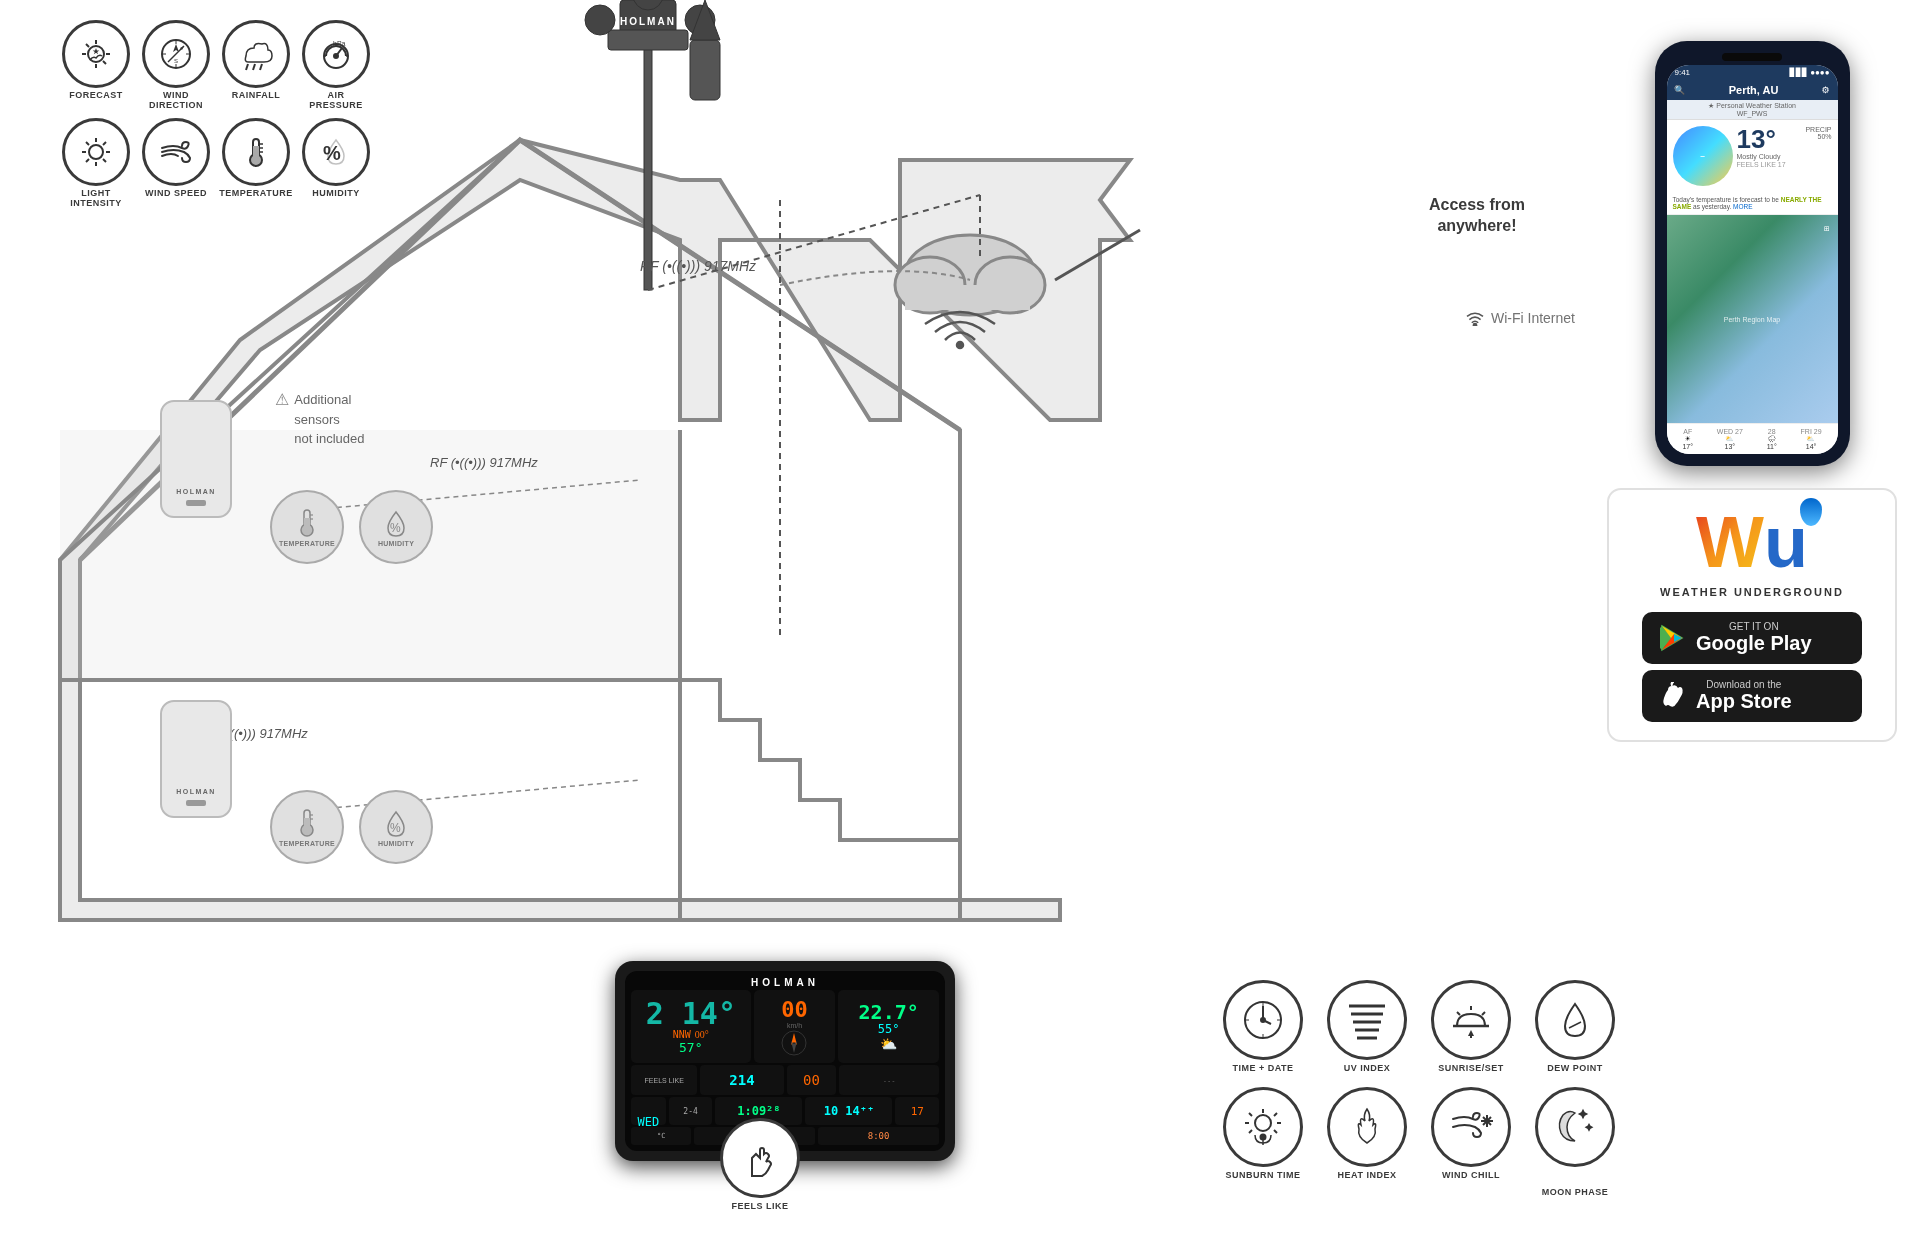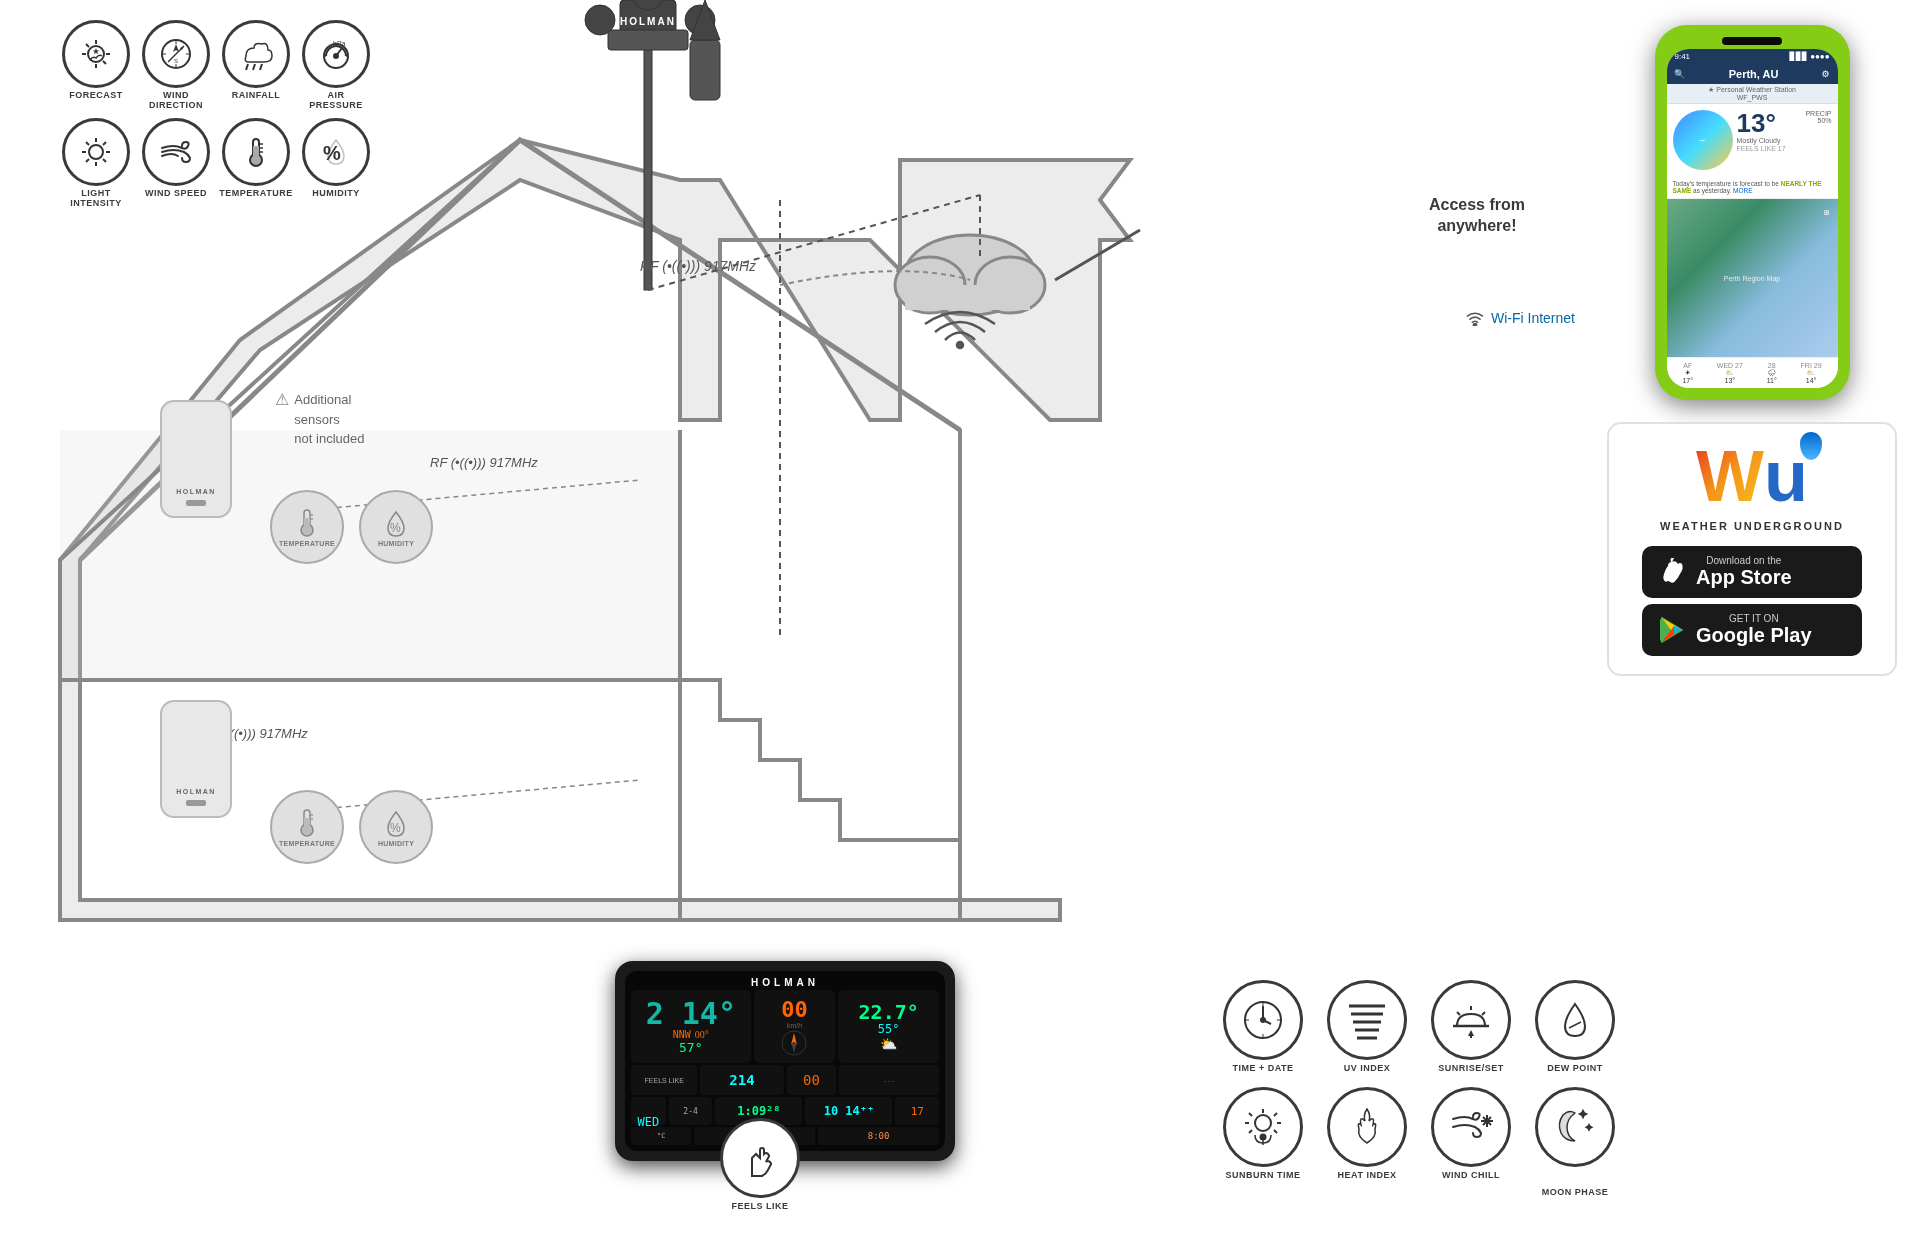--- a/index.html
+++ b/index.html
@@ -76,21 +76,21 @@
       color: #3a3a3a;
       line-height: 1.3;
     }
 
     
     .wifi-label {
       position: absolute;
       top: 310px;
       right: 340px;
       font-size: 14px;
-      color: #0369a1;
+      color: #737373;
     }
 
     
     .rf-label-top {
       position: absolute;
       top: 258px;
       left: 640px;
       font-size: 14px;
       font-style: italic;
       color: #555;
@@ -589,21 +589,21 @@
       <svg width="44" height="44" viewBox="0 0 44 44" fill="none" stroke="#333" stroke-width="2">
 
         <path d="M14,40 L14,22 L18,18 L22,22 L22,14 Q22,12 24,12 Q26,12 26,14 L26,18 Q28,16 30,18 Q32,20 30,22 L28,26 Q30,24 32,26 Q34,28 32,30 L30,34 Q28,38 24,40z"></path>
       </svg>
     </div>
     <span style="font-size:9px;font-weight:bold;color:#3a3a3a;text-align:center;margin-top:3px;text-transform:uppercase;letter-spacing:0.5px;">FEELS LIKE</span>
   </div>
 
   <div style="position:absolute;right:18px;top:25px;width:290px;">
 
-    <div style="width:195px;height:375px;background:#84cc16;border-radius:32px;margin:0 auto;padding:12px;box-shadow:0 6px 24px rgba(0,0,0,0.5);">
+    <div style="width:195px;height:425px;background:#0f172a;border-radius:32px;margin:16px auto;padding:12px;box-shadow:0 6px 24px rgba(0,0,0,0.5);">
 
       <div style="width:60px;height:8px;background:#0a0a0a;border-radius:4px;margin:0 auto 4px;"></div>
       <div style="width:100%;height:calc(100% - 12px);background:#f0f4f8;border-radius:22px;overflow:hidden;display:flex;flex-direction:column;">
 
         <div style="background:#1e3a5f;color:white;font-size:8px;padding:3px 8px;display:flex;justify-content:space-between;align-items:center;">
           <span>9:41</span>
           <span>▊▊▊ ●●●●</span>
         </div>
 
         <div style="background:#1e3a5f;color:white;font-size:9px;padding:4px 8px;display:flex;justify-content:space-between;align-items:center;">
@@ -675,38 +675,38 @@
       <div style="display:flex;align-items:center;justify-content:center;margin-bottom:8px;position:relative;">
         <span style="font-size:72px;font-weight:900;background:linear-gradient(135deg,#e63b1f,#f5961a,#f5c21a);-webkit-background-clip:text;-webkit-text-fill-color:transparent;background-clip:text;line-height:1;">W</span>
         <span style="font-size:72px;font-weight:900;color:#2468c8;line-height:1;position:relative;">u
           <span style="position:absolute;top:-8px;right:-14px;width:22px;height:28px;background:linear-gradient(180deg,#4db8ff,#0066cc);border-radius:50% 50% 50% 50% / 60% 60% 40% 40%;transform:rotate(180deg);display:inline-block;"></span>
         </span>
       </div>
       <div style="font-size:11px;font-weight:bold;color:#333;text-transform:uppercase;letter-spacing:2px;margin-bottom:14px;">WEATHER UNDERGROUND</div>
 
       <div style="background:#1a1a1a;color:white;border-radius:10px;padding:10px 16px;margin:6px auto;display:flex;align-items:center;gap:10px;width:220px;cursor:pointer;">
         <svg width="28" height="28" viewBox="0 0 28 28">
-          <path d="M14,4 Q18,2 20,6 Q22,4 24,6 Q26,10 22,16 Q20,20 18,22 Q16,26 12,24 Q10,22 8,24 Q4,22 6,16 Q8,10 10,8 Q10,4 14,4z" fill="white"></path>
-          <path d="M14,4 Q12,0 16,0" fill="white" stroke="white" stroke-width="1.5"></path>
-        </svg>
-        <div style="display:flex;flex-direction:column;">
-          <span style="font-size:10px;color:#ccc;line-height:1;">Download on the</span>
-          <span style="font-size:20px;font-weight:bold;line-height:1.1;">App Store</span>
-        </div>
-      </div>
-
-      <div style="background:#1a1a1a;color:white;border-radius:10px;padding:10px 16px;margin:6px auto;display:flex;align-items:center;gap:10px;width:220px;cursor:pointer;">
-        <svg width="28" height="28" viewBox="0 0 28 28">
           <polygon points="4,2 24,14 4,26" fill="none" stroke="#4CAF50" stroke-width="1.5"></polygon>
           <polygon points="4,2 14,14 4,26 2,24 2,4" fill="#4CAF50"></polygon>
           <polygon points="4,2 24,14 16,18" fill="#ffcc00"></polygon>
           <polygon points="4,26 24,14 16,10" fill="#ff3d00"></polygon>
           <polygon points="16,10 16,18 24,14" fill="#00bcd4"></polygon>
         </svg>
         <div style="display:flex;flex-direction:column;">
           <span style="font-size:10px;color:#ccc;line-height:1;">GET IT ON</span>
           <span style="font-size:20px;font-weight:bold;line-height:1.1;">Google Play</span>
         </div>
       </div>
+
+      <div style="background:#1a1a1a;color:white;border-radius:10px;padding:10px 16px;margin:6px auto;display:flex;align-items:center;gap:10px;width:220px;cursor:pointer;">
+        <svg width="28" height="28" viewBox="0 0 28 28">
+          <path d="M14,4 Q18,2 20,6 Q22,4 24,6 Q26,10 22,16 Q20,20 18,22 Q16,26 12,24 Q10,22 8,24 Q4,22 6,16 Q8,10 10,8 Q10,4 14,4z" fill="white"></path>
+          <path d="M14,4 Q12,0 16,0" fill="white" stroke="white" stroke-width="1.5"></path>
+        </svg>
+        <div style="display:flex;flex-direction:column;">
+          <span style="font-size:10px;color:#ccc;line-height:1;">Download on the</span>
+          <span style="font-size:20px;font-weight:bold;line-height:1.1;">App Store</span>
+        </div>
+      </div>
     </div>
   </div>
 
 </div>
 
 </body></html>

